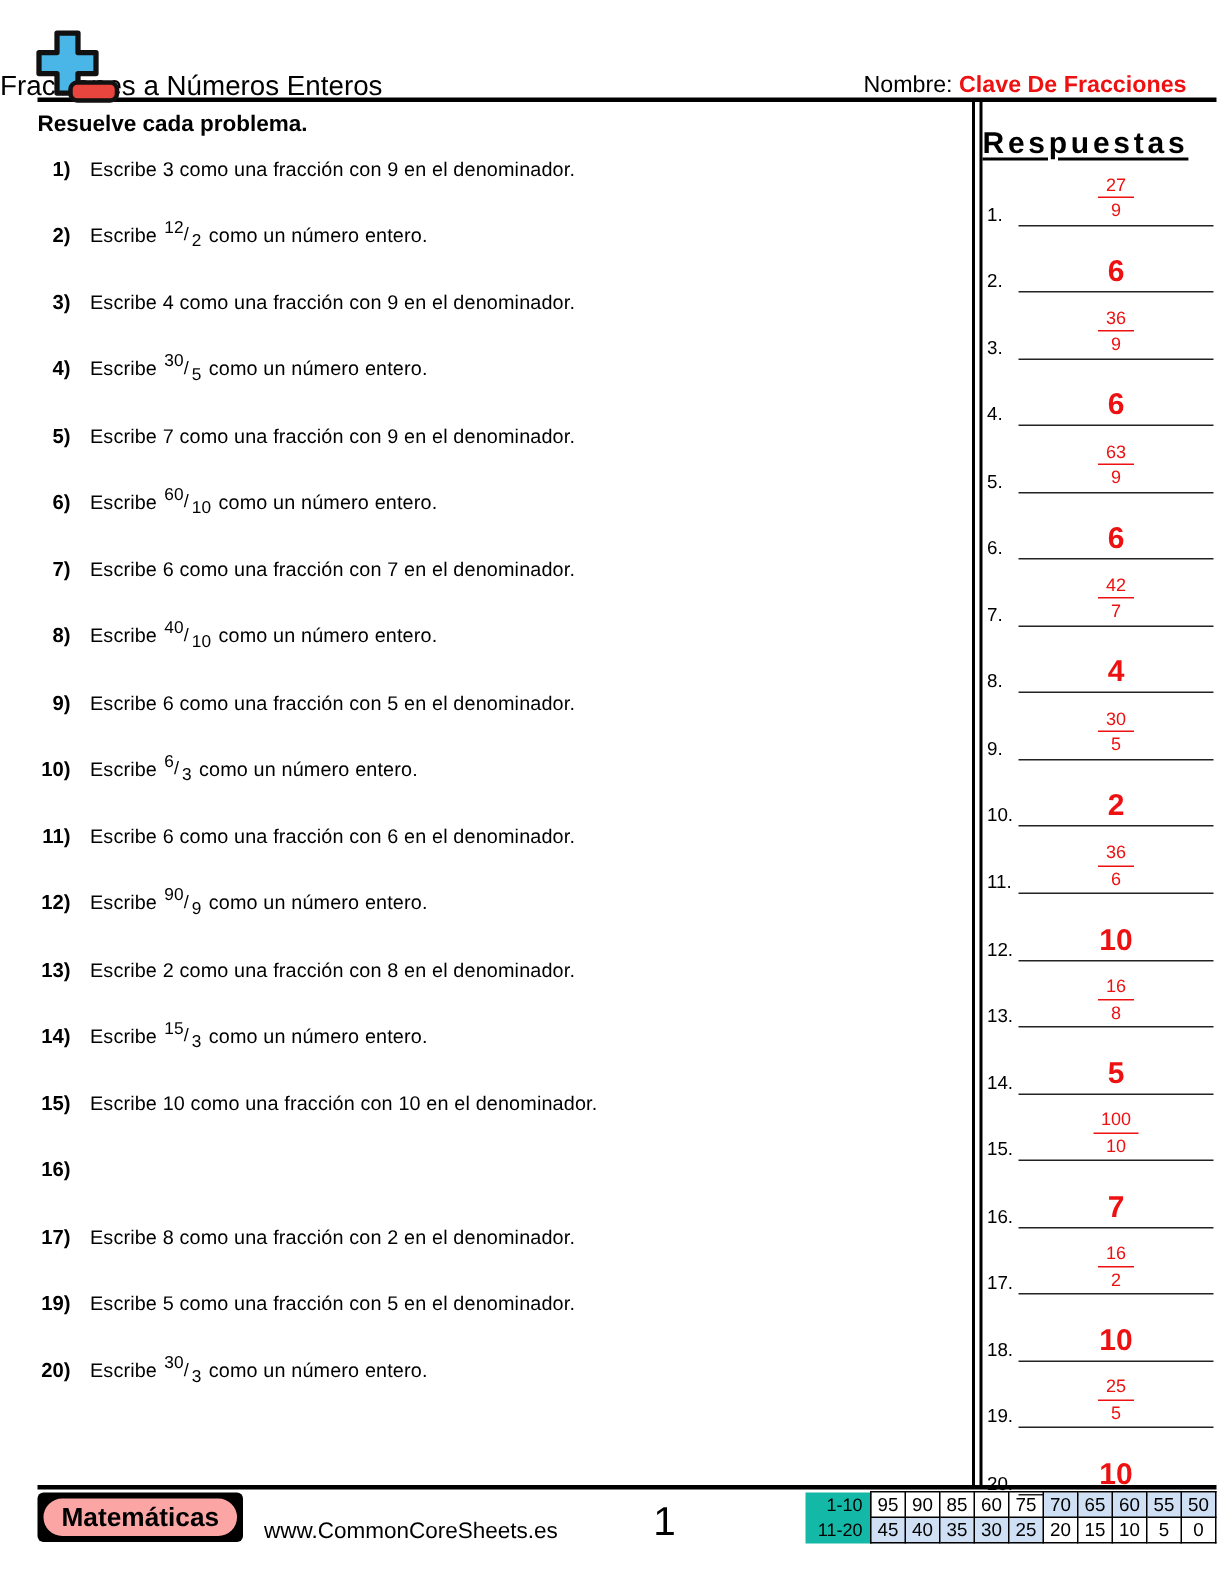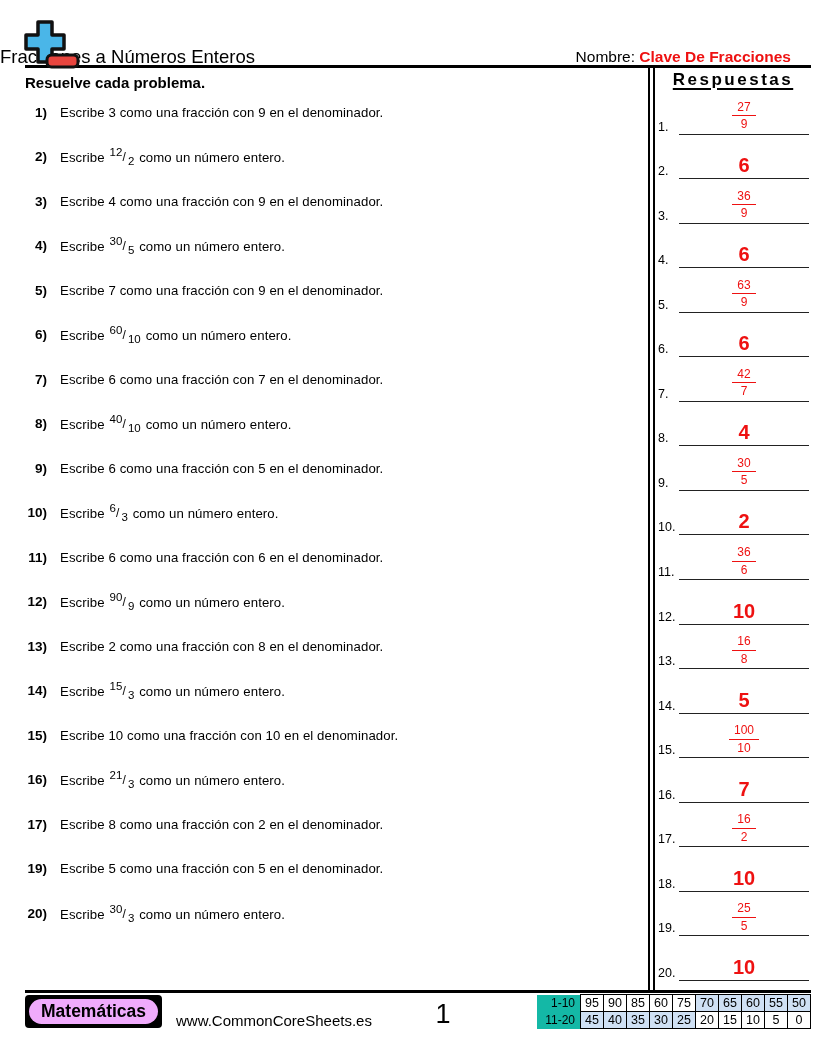--- a/index.html
+++ b/index.html
@@ -30,34 +30,34 @@
   .problems{position:absolute;left:25px;top:90px;width:610px;}
   .problem-row{height:44.5px;display:flex;align-items:center;}
   .pnum{width:22px;min-width:22px;text-align:right;font-weight:bold;font-size:13.5px;margin-right:13px;}
   .ptext{font-size:13.2px;letter-spacing:0.1px;}
   .pfrac{margin:0 1px;white-space:nowrap;}
   .fnum{font-size:11.5px;vertical-align:6px;}
   .fslash{font-size:12px;vertical-align:1px;}
   .fden{font-size:11.5px;vertical-align:-3px;margin-left:2px;}
   
   .answers-col{position:absolute;left:655px;top:68px;width:156px;}
-  .answers-title{margin:2px 0 0;text-align:center;font-weight:bold;font-size:17px;
+  .answers-title{margin:18px 0 0;font-weight:bold;font-size:20px;
     letter-spacing:2.5px;line-height:20px;text-decoration:underline;
     text-decoration-thickness:2px;text-underline-offset:3px;}
   .answer-row{height:44.55px;display:flex;align-items:flex-end;}
   .anum{width:24px;min-width:24px;font-size:12.5px;padding-bottom:1px;padding-left:3px;}
   .aline{flex:1;border-bottom:1.7px solid #222;text-align:center;margin-right:2px;}
   .awhole{display:inline-block;color:var(--red);font-weight:bold;font-size:20px;line-height:22px;padding-bottom:2px;}
   .afrac{display:inline-block;color:var(--red);font-size:12px;line-height:16.5px;padding-bottom:1px;}
   .afrac .top{display:block;border-bottom:1.6px solid var(--red);padding:0 5px;}
   .afrac .bot{display:block;}
   
   .footer-rule{position:absolute;top:990px;left:25px;width:786px;height:3px;background:#000;}
   .brand{position:absolute;left:25px;top:995px;background:#000;border-radius:4px;padding:4px;}
-  .brand-inner{display:inline-block;background:#f0abfc;border-radius:16px;padding:2px 12px;
+  .brand-inner{display:inline-block;background:#fca5a5;border-radius:16px;padding:2px 12px;
     font-weight:bold;font-size:17.5px;color:#000;}
   .site-url{position:absolute;left:176px;top:1012px;font-size:15px;}
   .page-num{position:absolute;left:403px;top:999px;width:80px;text-align:center;font-size:27px;}
   .score{position:absolute;top:994px;right:5px;border-collapse:collapse;font-size:12.5px;}
   .score td{border:1px solid #000;width:23px;height:17px;text-align:center;padding:0;}
   .score td.lbl{border:none;width:44px;text-align:right;padding-right:5px;font-size:12px;background:#14b8a6;}
   .score td.hl{background:var(--hl-blue);}
 </style>
 </head>
 <body>
@@ -136,21 +136,20 @@
     <div class="problem-row">
       <span class="pnum">14)</span>
       <span class="ptext">Escribe <span class="pfrac"><span class="fnum">15</span><span class="fslash">/</span><span class="fden">3</span></span> como un número entero.</span>
     </div>
     <div class="problem-row">
       <span class="pnum">15)</span>
       <span class="ptext">Escribe 10 como una fracción con 10 en el denominador.</span>
     </div>
     <div class="problem-row">
       <span class="pnum">16)</span>
-      <span class="ptext">Escribe <span class="pfrac"><span class="fnum">21</span><span class="fslash">/</span><span class="fden">3</span></span> como un número entero.</span>
     </div>
     <div class="problem-row">
       <span class="pnum">17)</span>
       <span class="ptext">Escribe 8 como una fracción con 2 en el denominador.</span>
     </div>
     <div class="problem-row">
       <span class="pnum">19)</span>
       <span class="ptext">Escribe 5 como una fracción con 5 en el denominador.</span>
     </div>
     <div class="problem-row">

